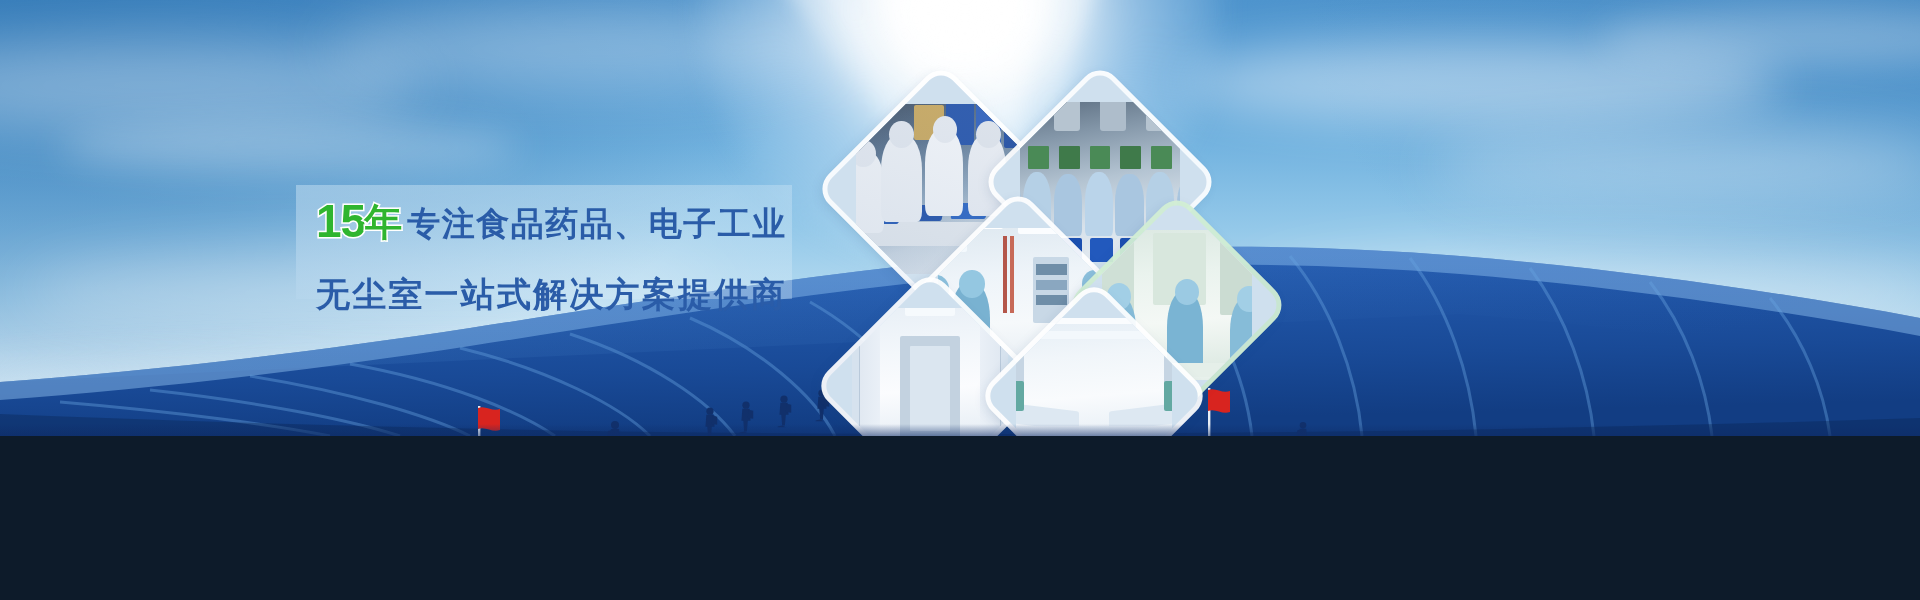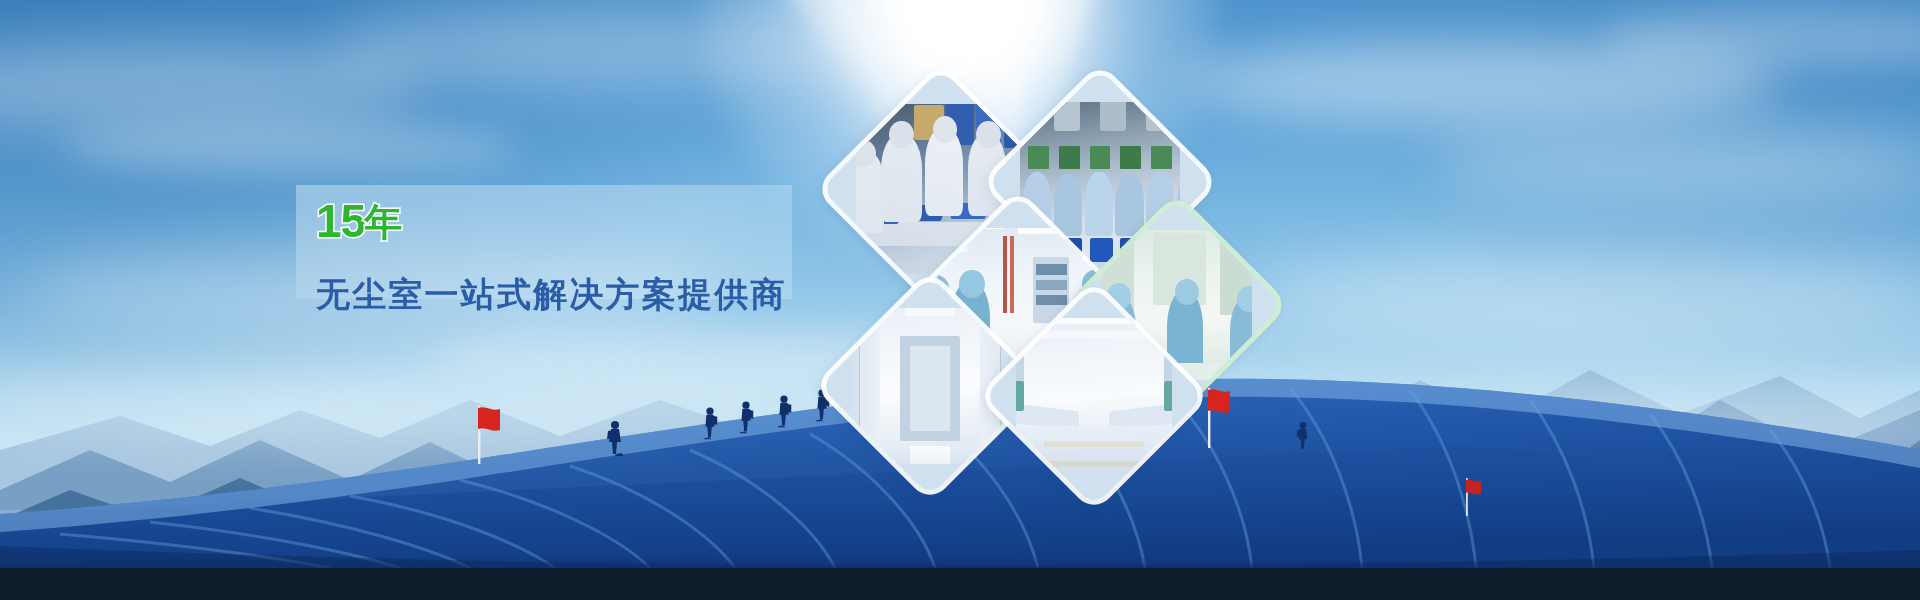--- a/index.html
+++ b/index.html
@@ -7,21 +7,21 @@
     padding: 0;
     background: #0d1b2a;
   }
   body {
     font-family: "Liberation Sans", sans-serif;
   }
 
   .banner {
     position: relative;
     width: 1920px;
-    height: 568px;
+    height: 436px;
     overflow: hidden;
     background: #5ba3d9;
   }
 
   
   .sky-base {
     position: absolute;
     inset: 0;
     background:
       linear-gradient(180deg,
@@ -454,20 +454,21 @@
       <path d="M14,4 C19,2 23,7 29,5 L29,18 C23,20 19,15 14,17 Z" fill="#c32420"></path>
     </svg>
   </div>
 
   <div class="text-panel"></div>
 
   <div class="headline-wrap">
     <div class="line line1">
       <span class="years">15</span>
       <span class="years-cn">年</span>
+      <span class="slogan-a">专注食品药品、电子工业</span>
     </div>
     <div class="line line2">
       <span class="slogan-b">无尘室一站式解决方案提供商</span>
     </div>
   </div>
 
   <div class="cluster">
 
     <div class="dia" style="left:26px; top:24px; width:170px; height:170px;">
       <div class="inner" style="background:linear-gradient(165deg,#3a4a5e 0%,#57708c 26%,#8ea6bd 52%,#cdd8e2 74%,#eef2f6 100%);">

